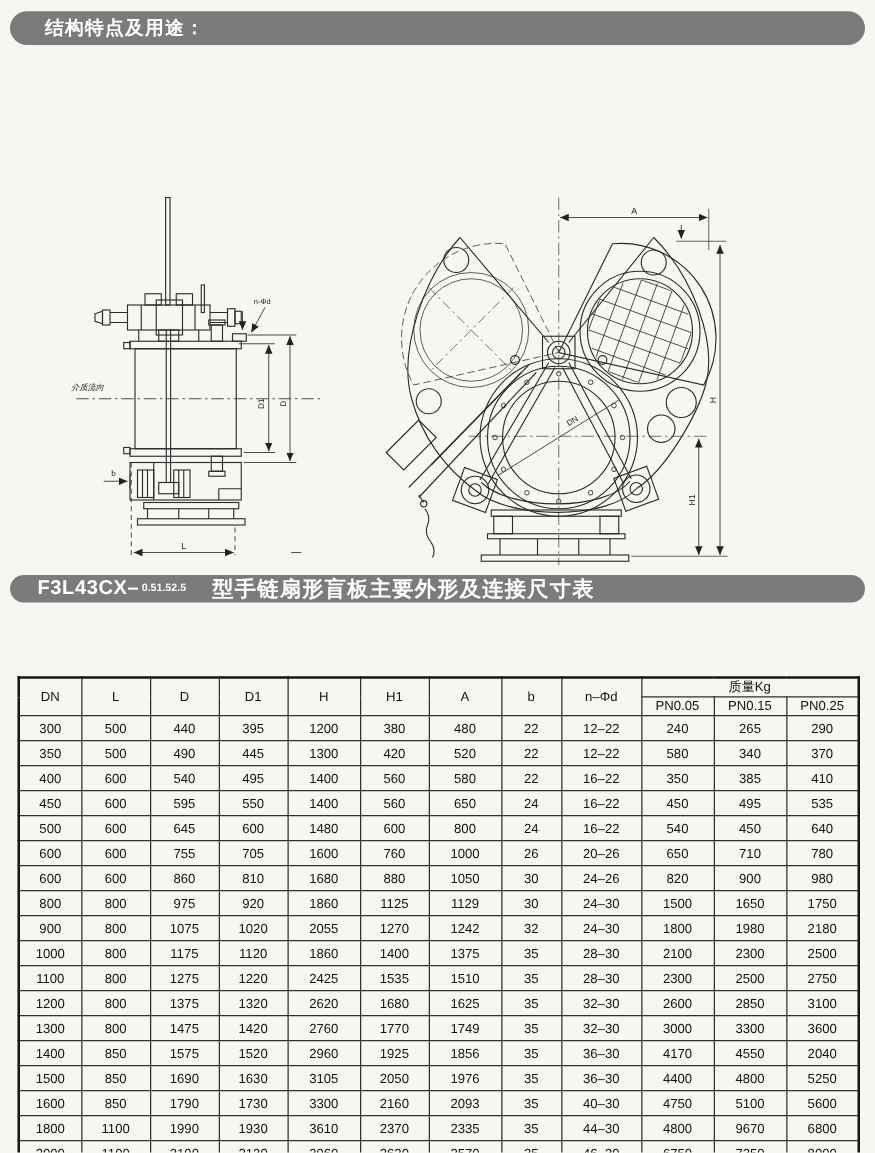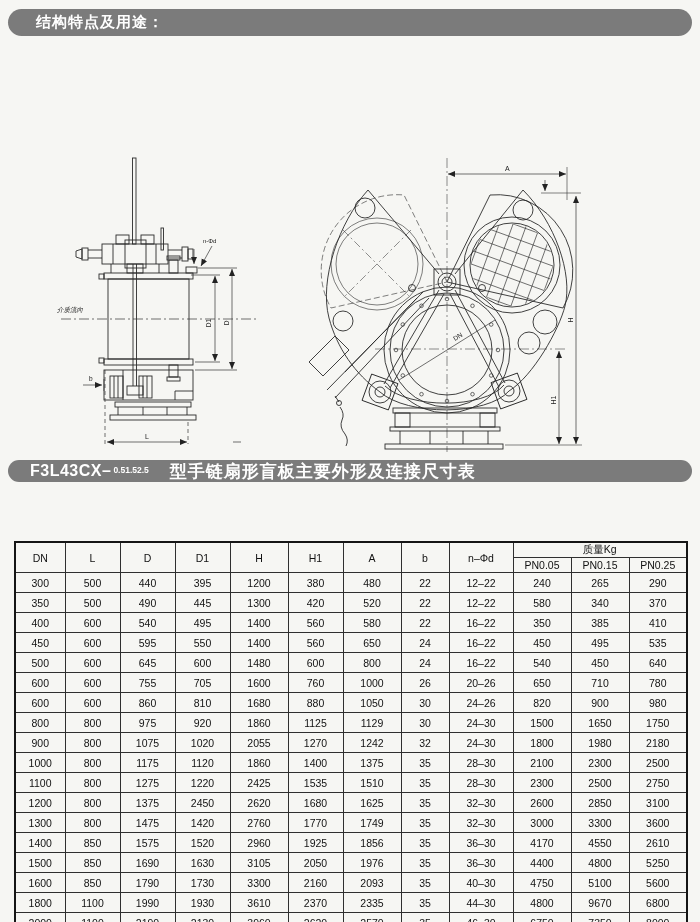--- a/index.html
+++ b/index.html
@@ -492,21 +492,21 @@
           <td>35</td>
           <td>28–30</td>
           <td>2300</td>
           <td>2500</td>
           <td>2750</td>
         </tr>
         <tr>
           <td>1200</td>
           <td>800</td>
           <td>1375</td>
-          <td>2450</td>
+          <td>1320</td>
           <td>2620</td>
           <td>1680</td>
           <td>1625</td>
           <td>35</td>
           <td>32–30</td>
           <td>2600</td>
           <td>2850</td>
           <td>3100</td>
         </tr>
         <tr>
@@ -528,21 +528,21 @@
           <td>850</td>
           <td>1575</td>
           <td>1520</td>
           <td>2960</td>
           <td>1925</td>
           <td>1856</td>
           <td>35</td>
           <td>36–30</td>
           <td>4170</td>
           <td>4550</td>
-          <td>2610</td>
+          <td>2040</td>
         </tr>
         <tr>
           <td>1500</td>
           <td>850</td>
           <td>1690</td>
           <td>1630</td>
           <td>3105</td>
           <td>2050</td>
           <td>1976</td>
           <td>35</td>

